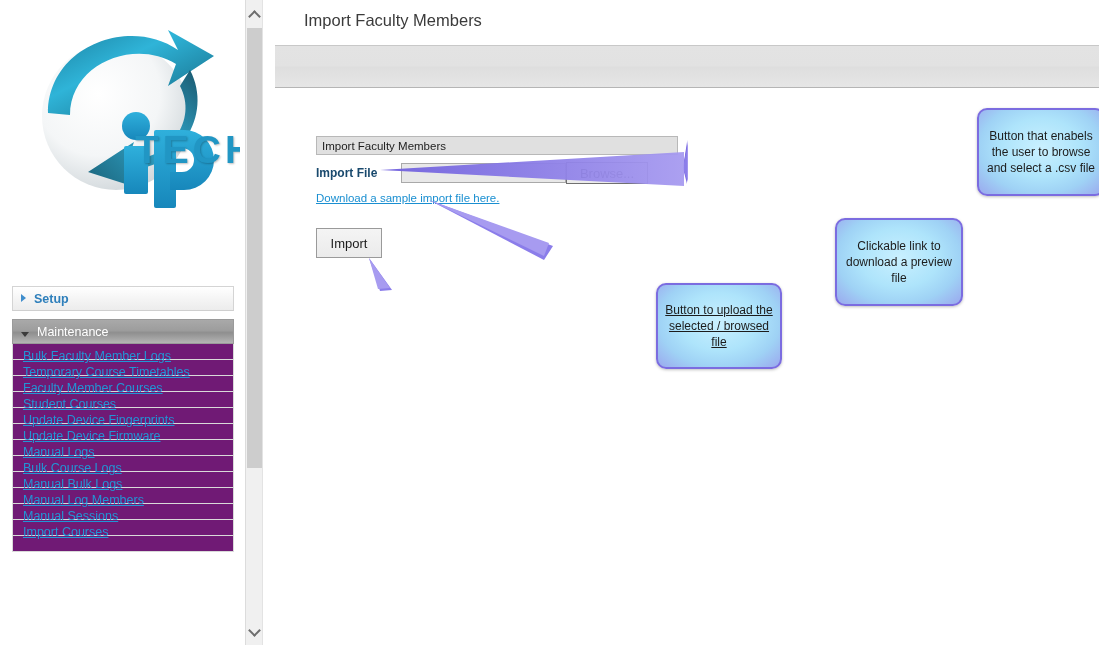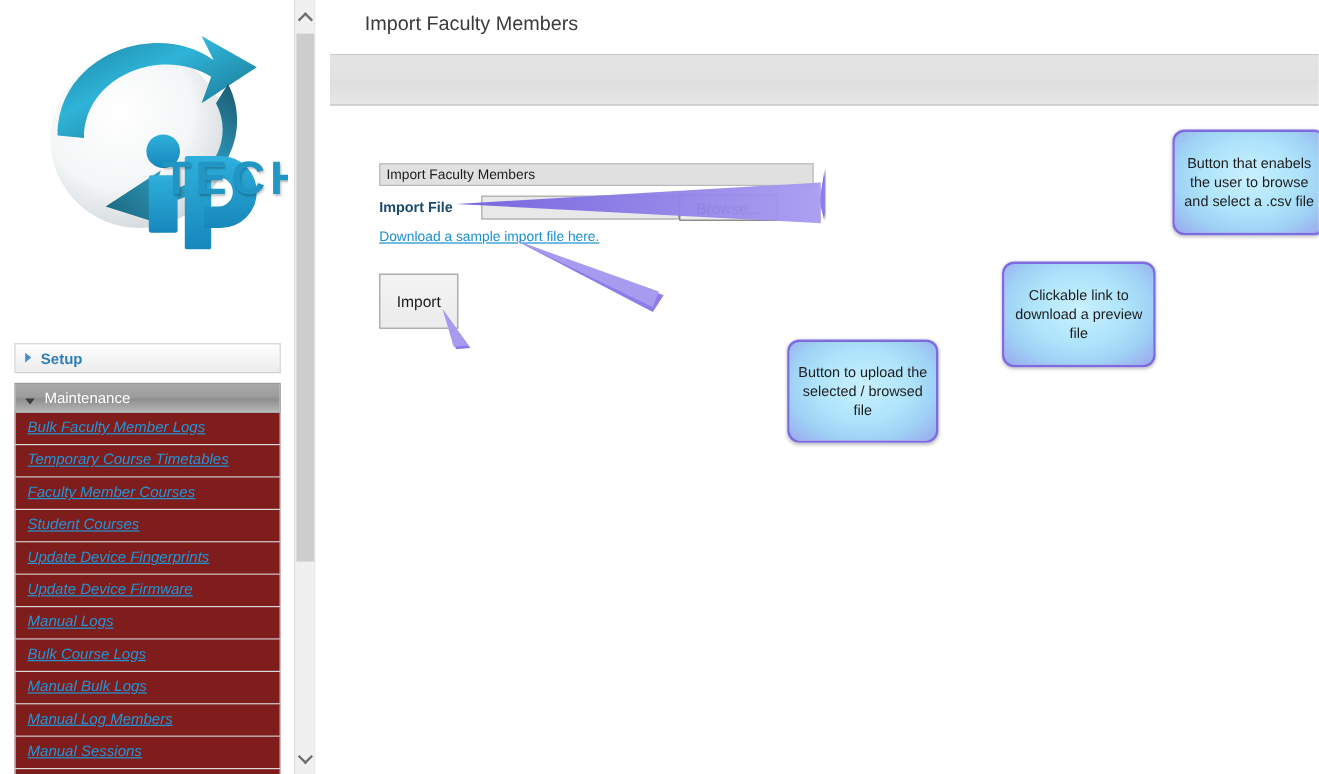--- a/index.html
+++ b/index.html
@@ -88,30 +88,29 @@
   .acc-arrow.down {
     border-top: 5px solid #3b3b3b;
     border-left: 4px solid transparent;
     border-right: 4px solid transparent;
     top: 1px;
   }
   .acc-label { vertical-align: middle; }
 
   .menu-list { margin: 0; padding: 0; list-style: none; }
   .menu-item {
-    height: 27px;
+    height: 16px;
     line-height: 24px;
     border-left: 1px solid #d9d9d9;
     border-right: 1px solid #d9d9d9;
     border-bottom: 1px solid #d9d9d9;
-    background: #7f1d1d;
+    background: #701a75;
     padding-left: 10px;
     box-sizing: border-box;
     font-size: 12.5px;
-    font-style: italic;
   }
   .menu-item a {
     color: #2196d6;
     text-decoration: underline;
     font-size: 12.5px;
   }
 
   
   #scrollbar {
     position: absolute;
@@ -244,21 +243,21 @@
   #sample-link {
     font-size: 11.5px;
     color: #1a8fd1;
     text-decoration: underline;
   }
   #import-button {
     position: absolute;
     left: 53px;
     top: 228px;
     width: 66px;
-    height: 46px;
+    height: 30px;
     background: linear-gradient(to bottom, #f4f4f4 0%, #ebebeb 100%);
     border: 1px solid #9a9a9a;
     box-sizing: border-box;
     font-size: 13px;
     color: #1a1a1a;
     display: flex;
     align-items: center;
     justify-content: center;
     cursor: pointer;
   }
@@ -278,21 +277,21 @@
     font-size: 12px;
     color: #1c1c1c;
     line-height: 1.35;
     padding: 4px 6px;
     z-index: 5;
     font-family: "Liberation Sans", sans-serif;
     margin-left: 31px;
   }
   #callout-browse { left: 683px; top: 108px; width: 128px; height: 88px; }
   #callout-link   { left: 541px; top: 218px; width: 128px; height: 88px; }
-  #callout-import { left: 362px; top: 283px; width: 126px; height: 86px; }
+  #callout-import { left: 362px; top: 283px; width: 126px; height: 86px; text-decoration: underline; }
 
   .tail-svg {
     position: absolute;
     overflow: visible;
     pointer-events: none;
     z-index: 4;
   }
 </style>
 </head>
 <body>

